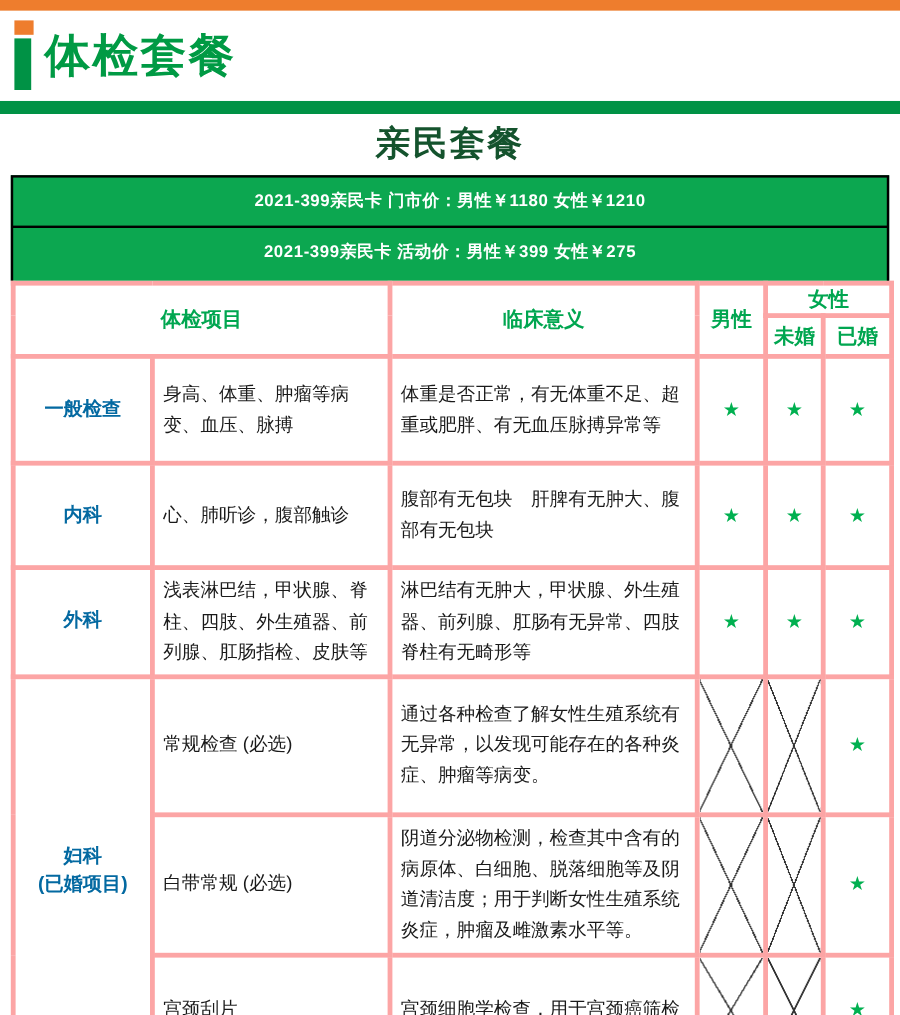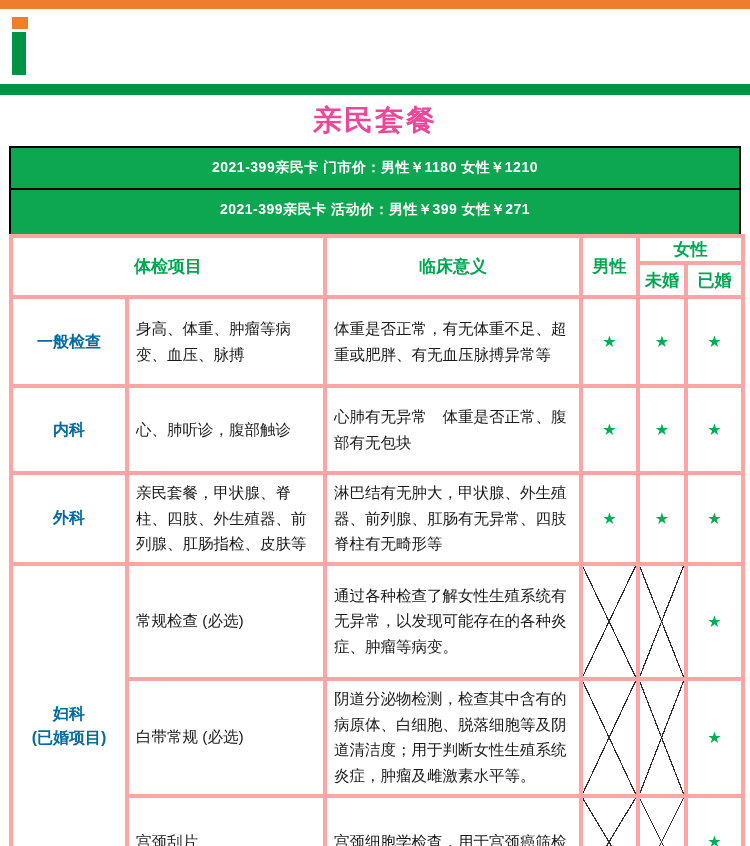--- a/index.html
+++ b/index.html
@@ -18,21 +18,21 @@
   .i-stem { position: absolute; left: 12px; top: 23px; width: 14px; height: 43px; background: #009245; }
   .page-title {
     position: absolute; left: 37px; top: 12px;
     font-size: 38px; font-weight: bold; color: #009A44; letter-spacing: 2px;
     line-height: 52px;
   }
   .green-divider { width: 750px; height: 11px; background: #009245; }
 
   .subtitle {
     height: 45px; line-height: 50px; text-align: center;
-    font-size: 29px; font-weight: bold; color: #ec4899; letter-spacing: 2px;
+    font-size: 29px; font-weight: bold; color: #14532d; letter-spacing: 2px;
   }
 
   
   .banner {
     margin: 0 9px; height: 44px; line-height: 38px;
     background: #0CA750; border: 2px solid #000;
     color: #ffffff; font-weight: bold; font-size: 14px; text-align: center;
     letter-spacing: 0.5px;
   }
   .banner.first { margin-top: 6px; }
@@ -74,28 +74,29 @@
   tr.r6 { height: 92px; }
 </style>
 </head>
 <body>
 
 <div class="top-bar"></div>
 
 <header class="page-header">
   <span class="i-dot"></span>
   <span class="i-stem"></span>
+  <h1 class="page-title">体检套餐</h1>
 </header>
 
 <div class="green-divider"></div>
 
 <h2 class="subtitle">亲民套餐</h2>
 
 <div class="banner first">2021-399亲民卡  门市价：男性￥1180 女性￥1210</div>
-<div class="banner second">2021-399亲民卡  活动价：男性￥399 女性￥271</div>
+<div class="banner second">2021-399亲民卡  活动价：男性￥399 女性￥275</div>
 
 <table class="checkup">
   <colgroup>
     <col style="width:116px">
       <col style="width:198px">
       <col style="width:256px">
     <col style="width:57px">
       <col style="width:48px">
       <col style="width:57px">
   </colgroup>
@@ -116,28 +117,28 @@
       <td class="cat">一般检查</td>
       <td class="items">身高、体重、肿瘤等病变、血压、脉搏</td>
       <td class="meaning">体重是否正常，有无体重不足、超重或肥胖、有无血压脉搏异常等</td>
       <td class="mark">★</td>
       <td class="mark">★</td>
       <td class="mark">★</td>
     </tr>
     <tr class="r2">
       <td class="cat">内科</td>
       <td class="items">心、肺听诊，腹部触诊</td>
-      <td class="meaning">心肺有无异常　体重是否正常、腹部有无包块</td>
+      <td class="meaning">腹部有无包块　肝脾有无肿大、腹部有无包块</td>
       <td class="mark">★</td>
       <td class="mark">★</td>
       <td class="mark">★</td>
     </tr>
     <tr class="r3">
       <td class="cat">外科</td>
-      <td class="items">亲民套餐，甲状腺、脊柱、四肢、外生殖器、前列腺、肛肠指检、皮肤等</td>
+      <td class="items">浅表淋巴结，甲状腺、脊柱、四肢、外生殖器、前列腺、肛肠指检、皮肤等</td>
       <td class="meaning">淋巴结有无肿大，甲状腺、外生殖器、前列腺、肛肠有无异常、四肢脊柱有无畸形等</td>
       <td class="mark">★</td>
       <td class="mark">★</td>
       <td class="mark">★</td>
     </tr>
     <tr class="r4">
       <td class="cat" rowspan="3">妇科
 (已婚项目)</td>
       <td class="items">常规检查 (必选)</td>
       <td class="meaning">通过各种检查了解女性生殖系统有无异常，以发现可能存在的各种炎症、肿瘤等病变。</td>

